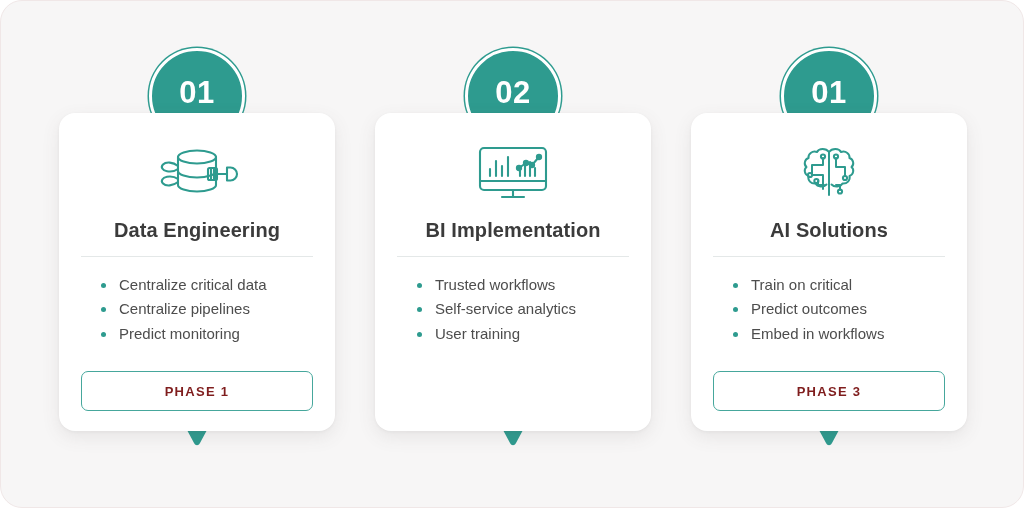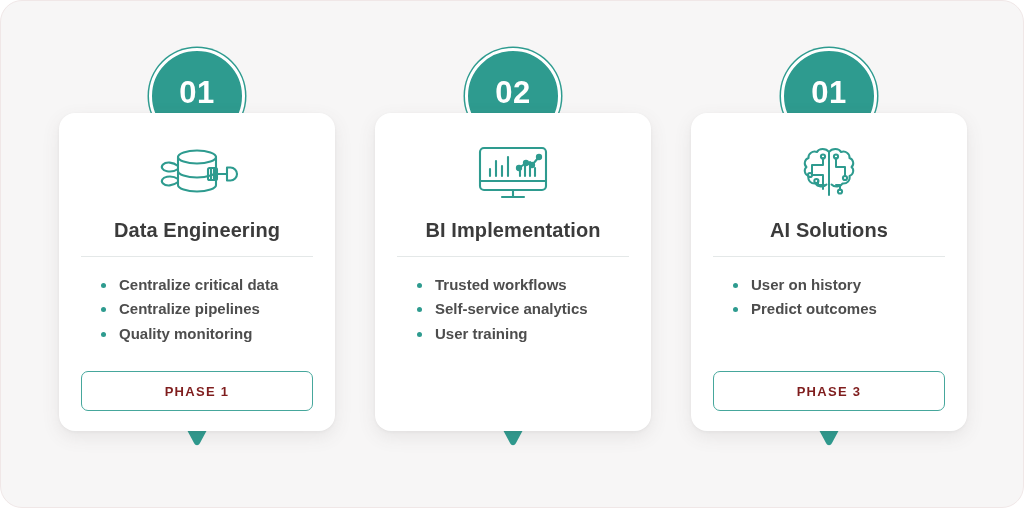--- a/index.html
+++ b/index.html
@@ -109,21 +109,20 @@
     height: 1px;
     background: #e4e8e8;
     margin-bottom: 16px;
   }
 
   .bullets {
     list-style: none;
     width: 100%;
     padding-left: 18px;
     margin-bottom: auto;
-    font-weight: bold;
   }
   .bullets li {
     position: relative;
     font-size: 15px;
     color: #4d4d4d;
     line-height: 1.62;
     padding-left: 20px;
     white-space: nowrap;
   }
   .bullets li::before {
@@ -190,21 +189,21 @@
             <path d="M76 21.5 h3.5 a6.5 6.5 0 0 1 0 13 H76 z"></path>
           </svg>
         </div>
 
         <div class="card-title">Data Engineering</div>
         <div class="divider"></div>
 
         <ul class="bullets">
           <li>Centralize critical data</li>
           <li>Centralize pipelines</li>
-          <li>Quality monitoring</li>
+          <li>Predict monitoring</li>
         </ul>
 
         <div class="phase-btn">PHASE 1</div>
       </div>
 
       <div class="down-arrow">
         <svg width="52" height="48" viewBox="0 0 52 48">
           <path d="M4 0 h44 v8 c-7 0 -9 3 -12 9 l-7 13 c-1.6 3 -4.4 3 -6 0 l-7 -13 c-3 -6 -5 -9 -12 -9 z" fill="#2e9b8f"></path>
         </svg>
       </div>
@@ -277,22 +276,23 @@
             <circle cx="47" cy="33" r="2.1"></circle>
             <polyline points="38,40 42,40 42,45"></polyline>
             <circle cx="42" cy="46.5" r="2.1"></circle>
           </svg>
         </div>
 
         <div class="card-title">AI Solutions</div>
         <div class="divider"></div>
 
         <ul class="bullets">
-          <li>User on history</li>
+          <li>Train on critical</li>
           <li>Predict outcomes</li>
+          <li>Embed in workflows</li>
         </ul>
 
         <div class="phase-btn">PHASE 3</div>
       </div>
 
       <div class="down-arrow">
         <svg width="52" height="48" viewBox="0 0 52 48">
           <path d="M4 0 h44 v8 c-7 0 -9 3 -12 9 l-7 13 c-1.6 3 -4.4 3 -6 0 l-7 -13 c-3 -6 -5 -9 -12 -9 z" fill="#2e9b8f"></path>
         </svg>
       </div>

